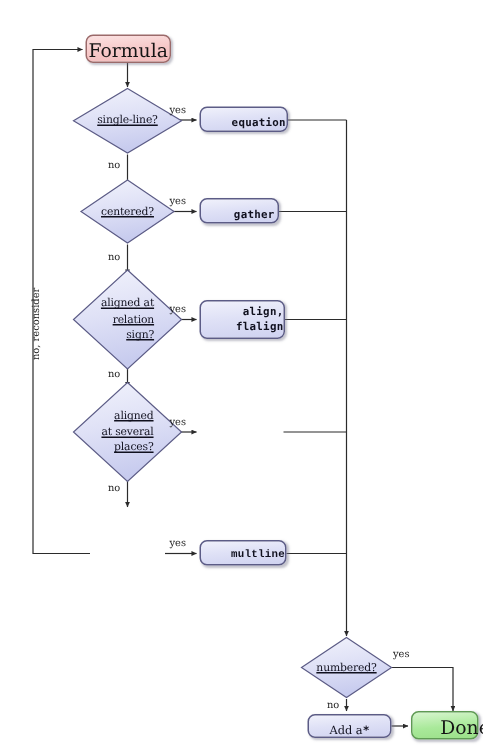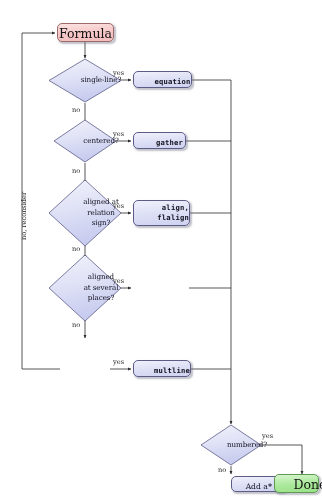--- a/index.html
+++ b/index.html
@@ -65,52 +65,52 @@
     color: #10101e;
     line-height: 1.35;
     padding-left: 20px;
   }
   .rbox.plain {
     background: linear-gradient(175deg, #f0f1fb 0%, #dfe1f6 45%, #cfd2f0 100%);
     border-color: #5c5c86;
     font-family: "DejaVu Serif", serif;
     font-size: 7.6px;
     color: #10101e;
-    margin-left: 26px;
   }
   .rbox.plain .star {
     font-family: "DejaVu Sans Mono", monospace;
     font-weight: bold;
     font-size: 7.6px;
   }
 
   
   .dwrap {
     position: absolute;
   }
   .dwrap .dshape {
     position: absolute;
     left: 0; top: 0;
     width: 100%;
     height: 100%;
   }
   .dwrap .dlabel {
     position: absolute;
-    left: 16px; top: 0;
+    left: 0; top: 0;
     width: 100%;
     height: 100%;
     display: flex;
     align-items: center;
     justify-content: center;
-    text-align: center;
+    text-align: right;
     font-family: "DejaVu Serif", serif;
     font-size: 7.2px;
     color: #10101e;
     line-height: 1.45;
     letter-spacing: -0.1px;
+    text-decoration: underline;
   }
 
   
   .elabel {
     position: absolute;
     font-family: "DejaVu Serif", serif;
     font-size: 6.6px;
     color: #1a1a1a;
     white-space: nowrap;
   }
@@ -227,21 +227,21 @@
   <div class="node rbox code" style="left:133px; top:132px; width:53px; height:17px;">
     <span>gather</span>
   </div>
 
   <div class="node rbox code" style="left:133px; top:200px; width:57px; height:26px; flex-direction:column;">
     <span>align,</span>
     <span>flalign</span>
   </div>
 
 
-  <div class="node rbox code" style="left:133px; top:360px; width:58px; height:17px;">
+  <div class="node rbox code" style="left:133px; top:360px; width:58px; height:17px;font-family:Liberation Mono, monospace;">
     <span>multline</span>
   </div>
 
   <div class="node rbox plain" style="left:205px; top:476px; width:56px; height:16px;">
     <span>Add a </span>
       <span class="star">*</span>
   </div>
 
   <div class="node rbox finish" style="left:274px; top:474px; width:45px; height:19px;padding-left:27px;">
     <span>Done</span>

